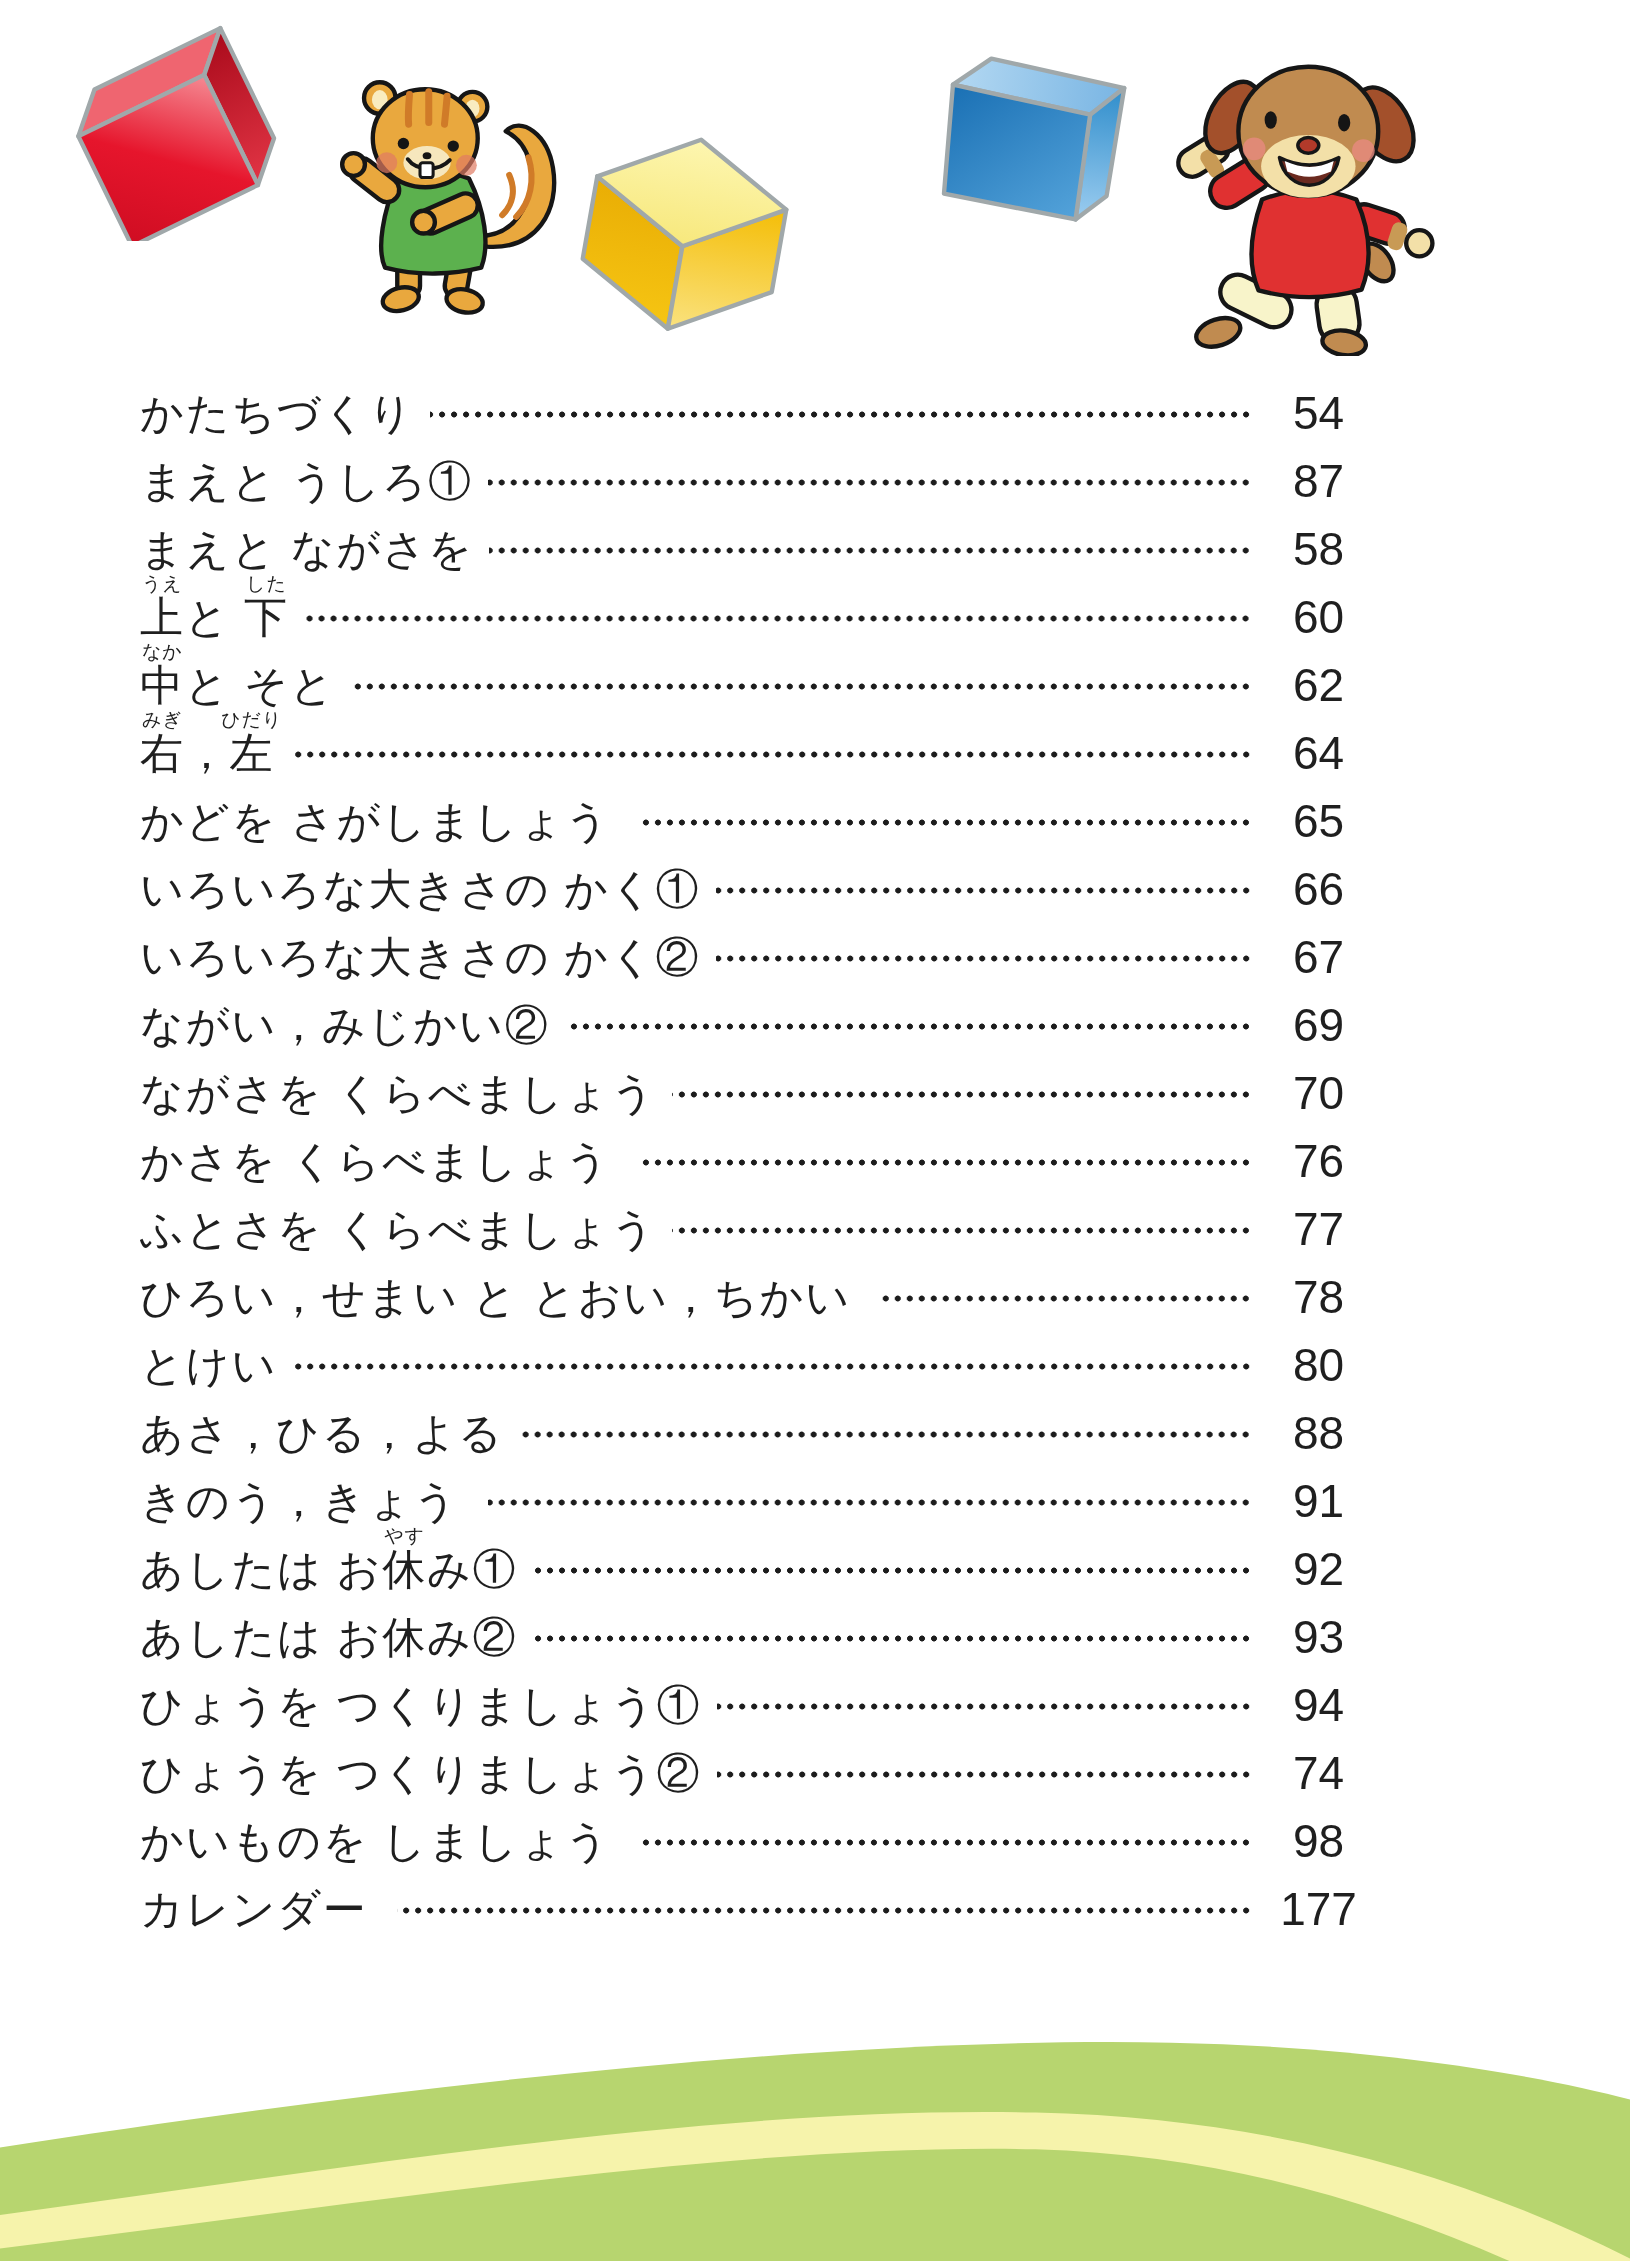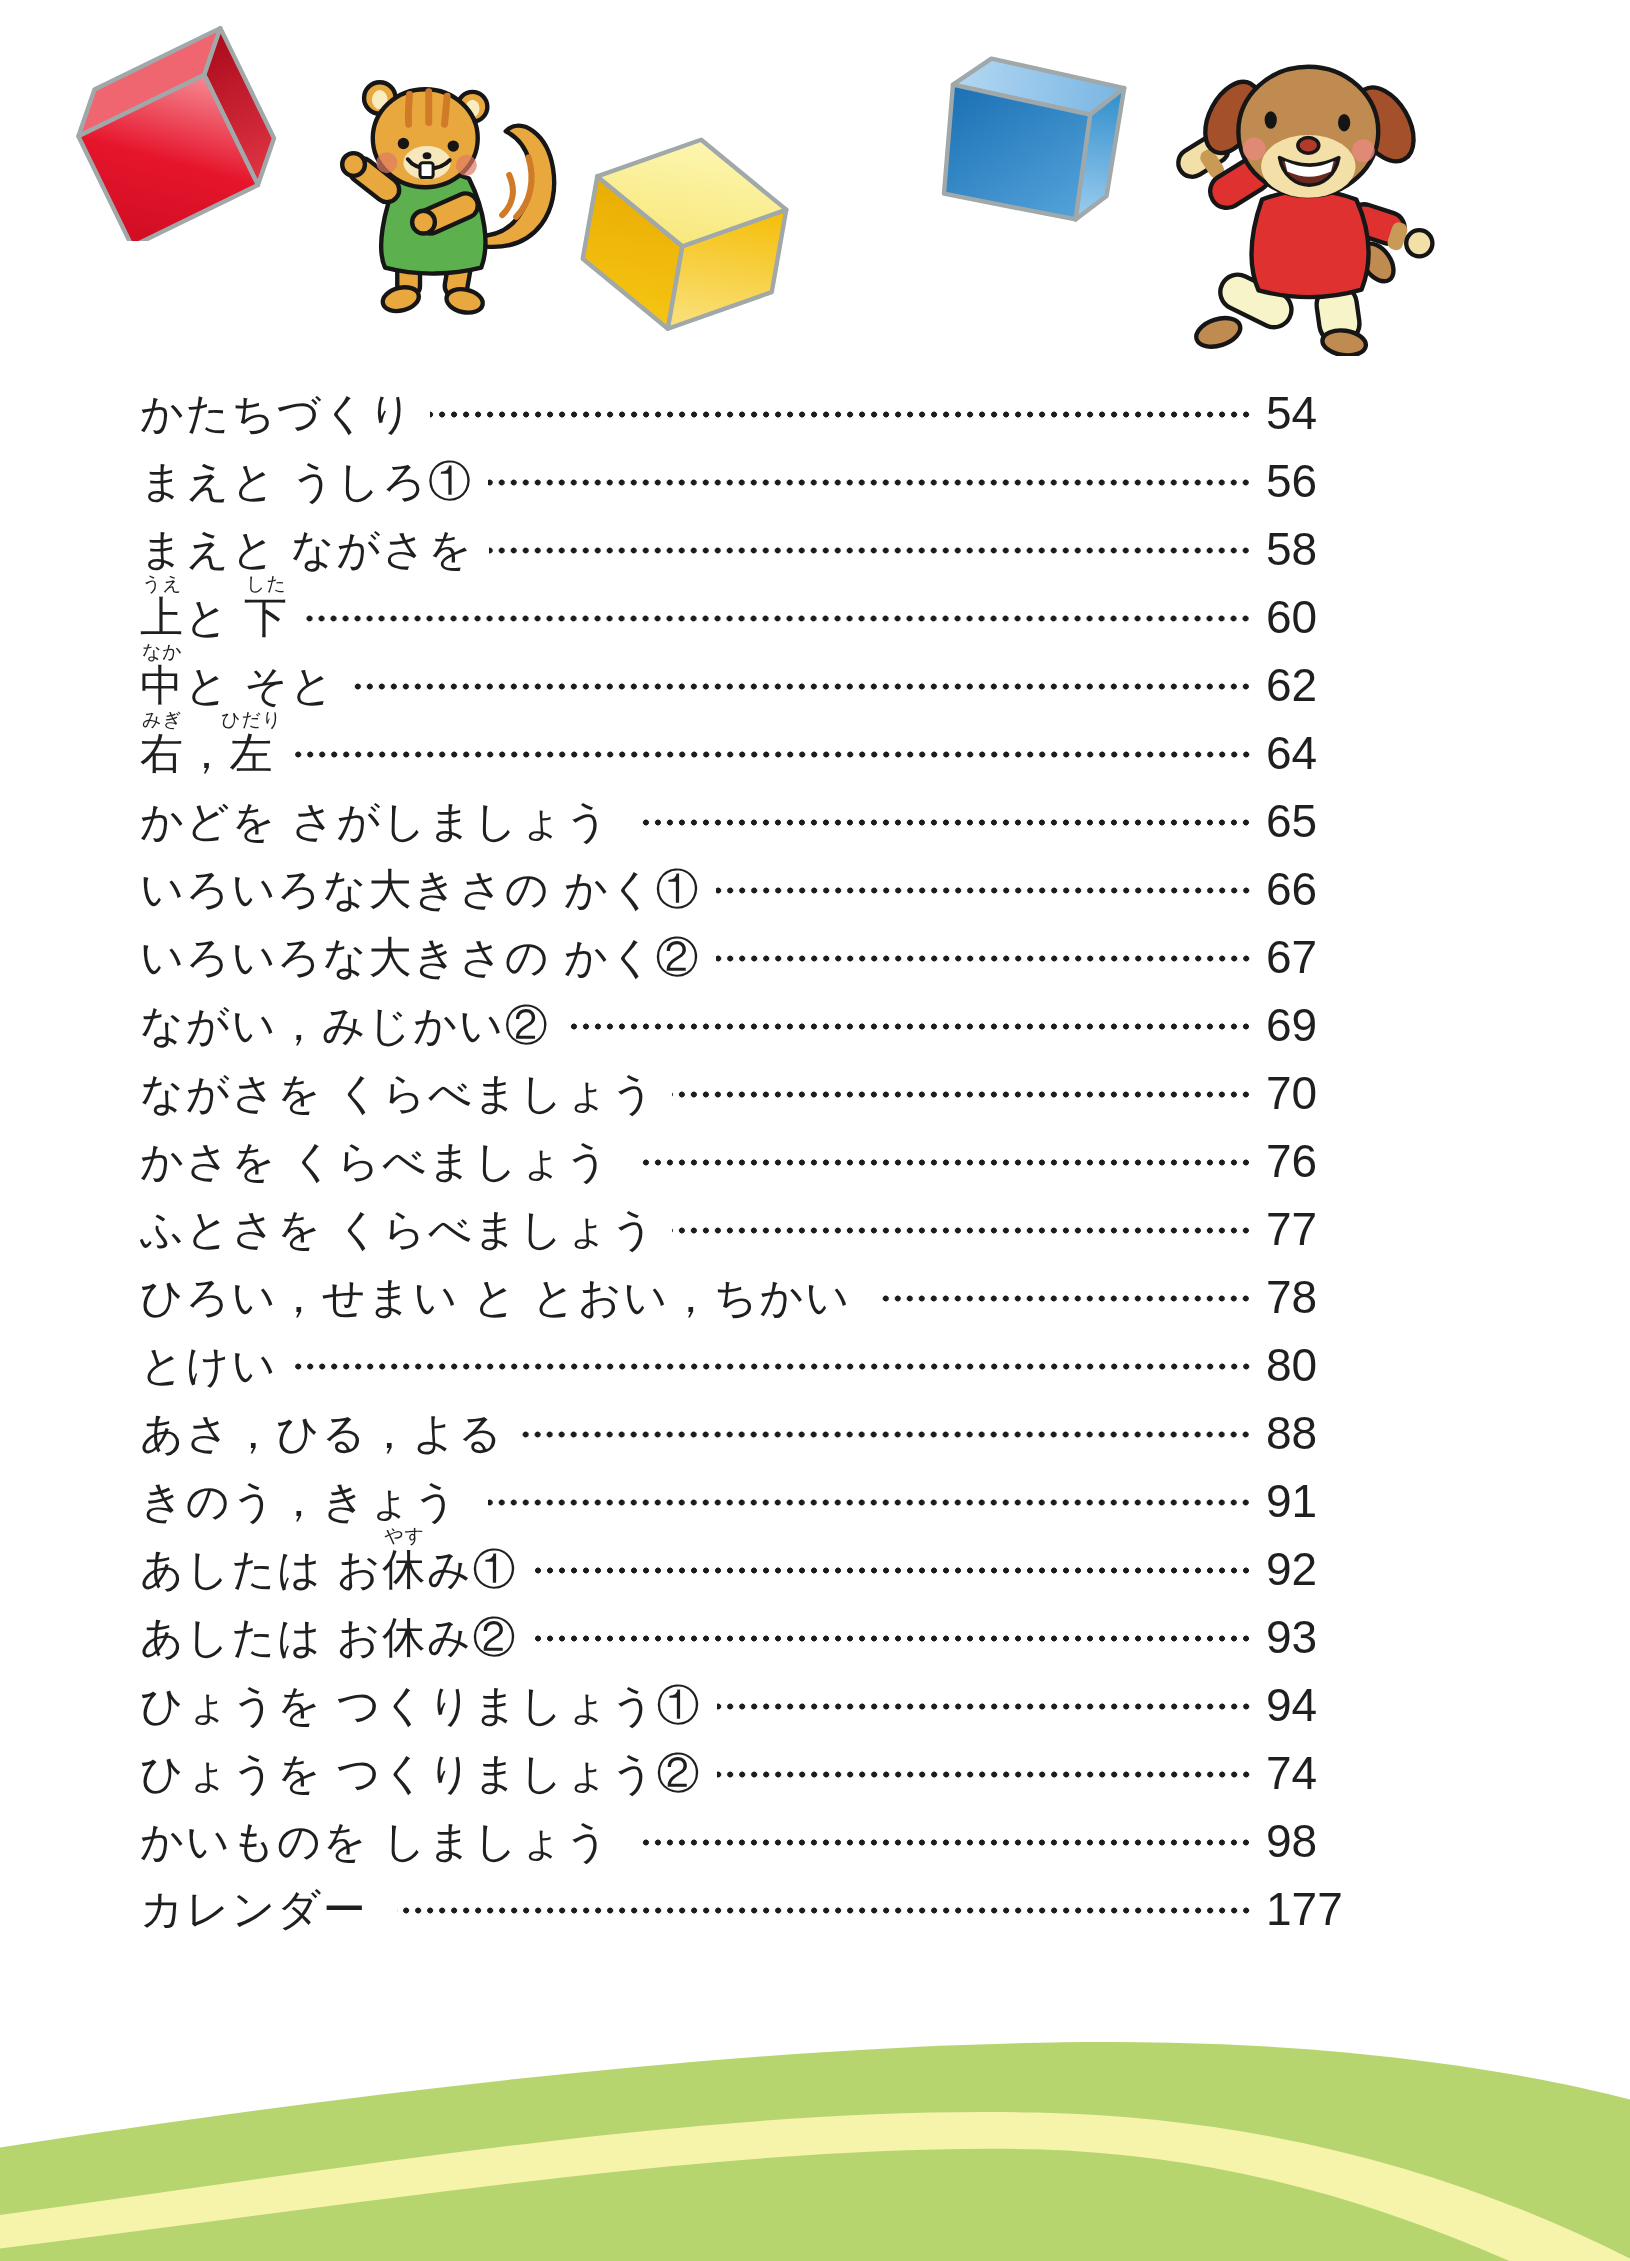--- a/index.html
+++ b/index.html
@@ -17,21 +17,21 @@
   .toc-label { font-size:43px; letter-spacing:1.7px; color:var(--text,#1f1f1f);
                white-space:pre; line-height:1; }
   .fg-wrap { position:relative; display:inline-block; }
   .fg { position:absolute; left:50%; top:-22px; transform:translateX(-50%);
         font-size:19px; letter-spacing:0.9px; line-height:1; }
   .dots { flex:1 1 auto; height:8.7px; margin:3.5px 14px 0 15.7px;
           background-image:radial-gradient(circle, var(--dots,#1c1c1c) 2.6px, transparent 3.2px);
           background-size:12px 8.7px; background-repeat:repeat-x;
           background-position:right center; }
   .toc-page { font-size:46px; color:var(--text,#1f1f1f); min-width:105px;
-              text-align:left; line-height:1; }
+              text-align:center; line-height:1; }
   .wave { position:absolute; left:0; bottom:0; width:1630px; height:262px; display:block; }
 </style>
 </head>
 <body>
 
 <div class="page">
 
   <svg id="red-cube" class="art" viewBox="0 0 320 250">
     <defs>
       <linearGradient id="rcFront" x1="0" y1="1" x2="1" y2="0">
@@ -158,21 +158,21 @@
 
   <div class="toc">
       <div class="toc-row">
         <span class="toc-label"><span>かたちづくり</span></span>
         <span class="dots"></span>
         <span class="toc-page">54</span>
       </div>
       <div class="toc-row">
         <span class="toc-label"><span>まえと うしろ①</span></span>
         <span class="dots"></span>
-        <span class="toc-page">56</span>
+        <span class="toc-page">87</span>
       </div>
       <div class="toc-row">
         <span class="toc-label"><span>まえと ながさを</span></span>
         <span class="dots"></span>
         <span class="toc-page">58</span>
       </div>
       <div class="toc-row">
         <span class="toc-label"><span class="fg-wrap"><span>上</span><span class="fg">うえ</span></span><span>と </span><span class="fg-wrap"><span>下</span><span class="fg">した</span></span></span>
         <span class="dots"></span>
         <span class="toc-page">60</span>

